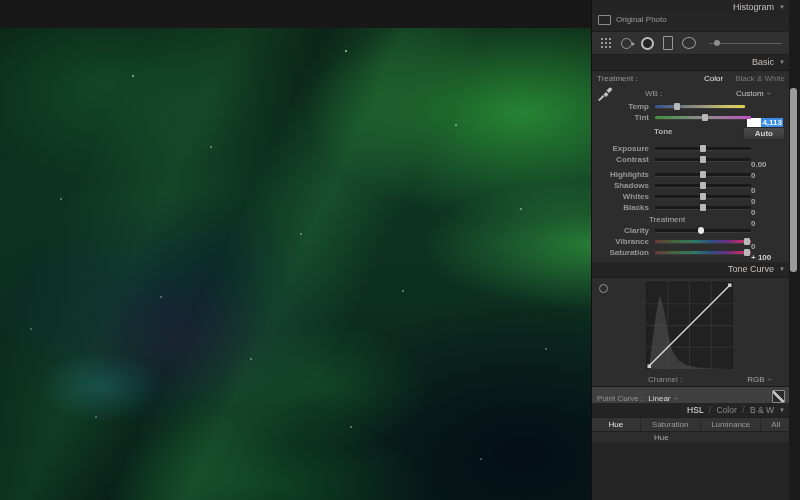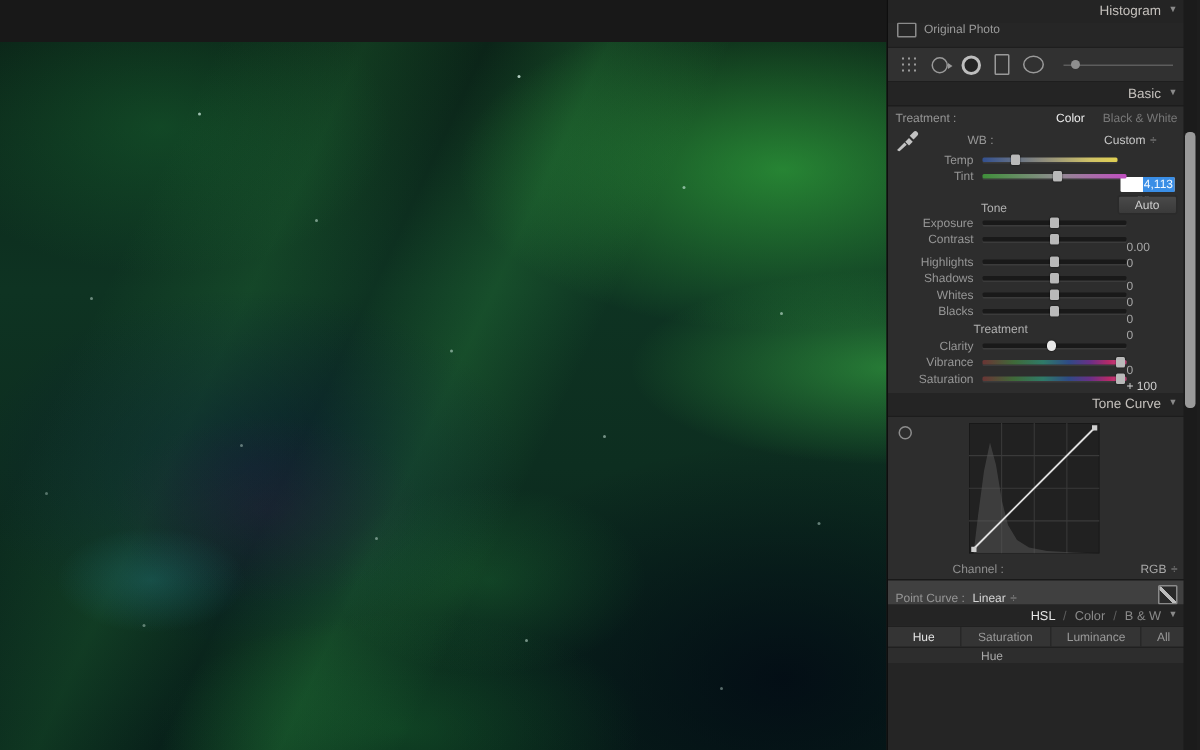--- a/index.html
+++ b/index.html
@@ -73,48 +73,48 @@
   .treat-row{height:15px;}
   .lab{color:#969696;}
   .sp{flex:1;}
   .val-on{color:#ececec;}
   .val-dim{color:#787878;}
   .glyph{color:#8a8a8a;margin-left:3px;}
 
   .wb-row{height:15px;position:relative;}
   .dropper{position:absolute;left:5px;top:0px;}
 
-  .srow{display:flex;align-items:center;height:11px;padding:0 5px;}
+  .srow{display:flex;align-items:center;height:11px;padding:0 5px;font-weight:bold;}
   .slabel{width:52px;text-align:right;padding-right:6px;color:#969696;white-space:nowrap;}
   .strack{flex:1;height:3px;position:relative;background:#191919;border-radius:1px;
     box-shadow:0 1px 0 rgba(255,255,255,.07);}
   .sthumb{position:absolute;top:-2px;width:6px;height:7px;background:#b9b9b9;border-radius:1px;
     transform:translateX(-50%);box-shadow:0 0 1px #000;}
   .sval{width:34px;text-align:left;color:#a8a8a8;white-space:nowrap;margin-top:32px;}
   .g-temp{background:linear-gradient(90deg,#33508f,#8e8c7d 45%,#cfc267 80%,#e0d052);}
   .g-tint{background:linear-gradient(90deg,#3f8f3a,#8d8d8d 50%,#c14ec1);}
   .g-vib{background:linear-gradient(90deg,#6a3535,#3f6a39 22%,#2f7a68 42%,#2f4a86 60%,#6a2f86 75%,#b62a68 88%,#e0508e);}
 
   .temp-field{width:36px;height:10px;background:#fff;border-radius:1px;display:flex;
     justify-content:flex-end;align-items:center;margin-left:2px;}
   .temp-sel{background:#3a8ee6;color:#f2f8ff;font-size:8px;line-height:10px;padding:0 1px;}
 
-  .tone-head{display:flex;align-items:flex-end;height:16px;padding:0 5px;}
+  .tone-head{display:flex;align-items:flex-start;height:16px;padding:0 5px;font-weight:bold;}
   .tone-head .title{margin-left:57px;color:#b0b0b0;}
   .auto-btn{margin-left:auto;background:linear-gradient(#4a4a4a,#3a3a3a);border:1px solid #2a2a2a;
     border-radius:2px;color:#cfcfcf;padding:1px 11px;font-size:8px;line-height:9px;}
   .presence-head{height:12px;display:flex;align-items:center;}
   .presence-head .title{margin-left:57px;color:#b0b0b0;}
   .gap4{height:4px;}
 
   
   .curve-wrap{position:relative;background:#2d2d2d;border-top:1px solid #1c1c1c;height:94px;}
   .target-ico{position:absolute;width:7px;height:7px;border:1.5px solid #8d8d8d;border-radius:50%;}
   .curve-box{position:absolute;left:54px;top:4px;}
-  .chan-row{display:flex;align-items:center;height:14px;background:#2d2d2d;padding:0 5px;}
+  .chan-row{display:flex;align-items:center;height:14px;background:#2d2d2d;padding:0 18px;}
   .chan-row .cl{margin-left:38px;color:#8f8f8f;}
   .chan-row .cv{margin-left:auto;color:#a8a8a8;}
   .pc-row{display:flex;align-items:flex-end;height:16px;background:#404040;
     border-top:1px solid #191919;padding:0 5px;}
   .pc-row .pv{color:#d6d6d6;margin-left:5px;}
   .pc-ico{margin-left:auto;width:11px;height:11px;border:1px solid #8a8a8a;border-radius:1px;position:relative;background:#2a2a2a;overflow:hidden;}
   .pc-ico::after{content:"";position:absolute;left:-2px;bottom:-2px;width:14px;height:14px;
     background:linear-gradient(45deg,transparent 45%,#bdbdbd 45%,#bdbdbd 58%,transparent 58%);}
 
   

